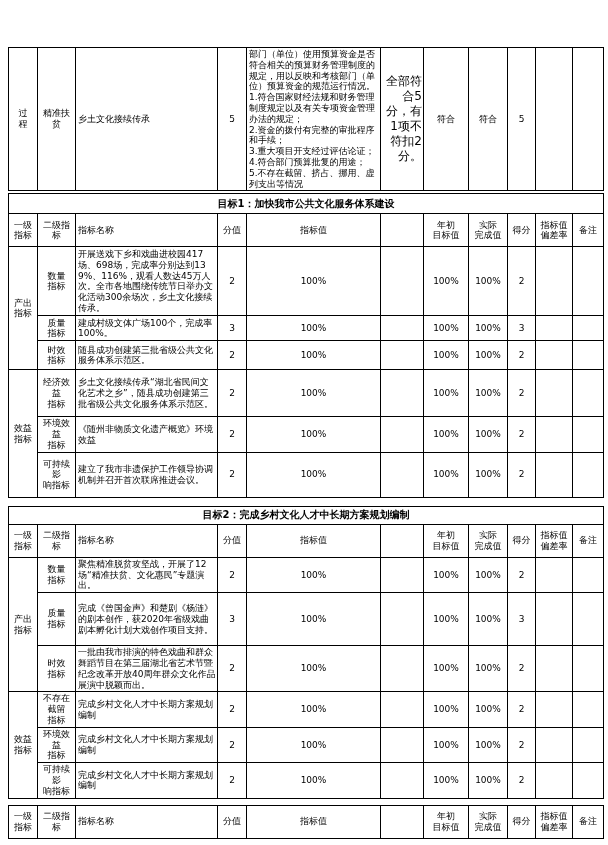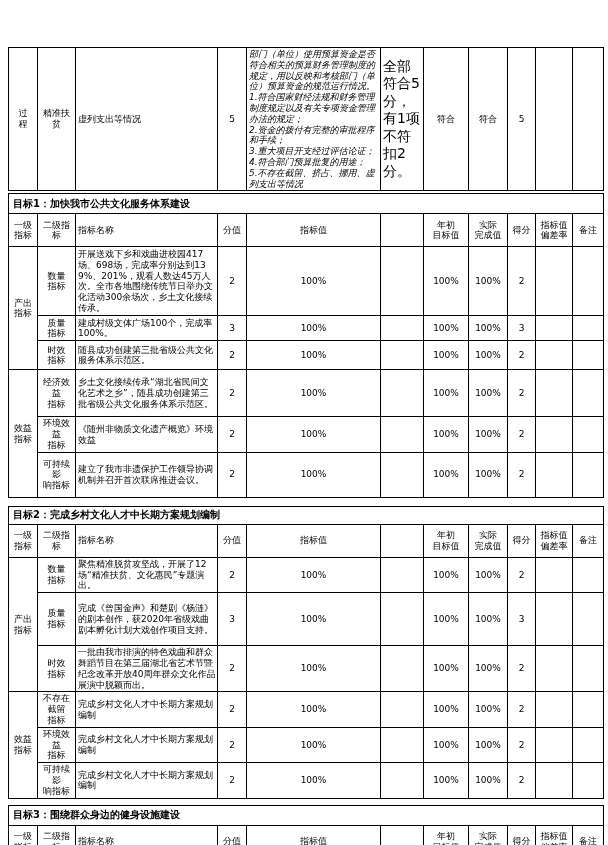--- a/index.html
+++ b/index.html
@@ -8,23 +8,23 @@
     color:#000000; font-family:"DejaVu Sans","Liberation Sans",sans-serif;
     overflow:hidden;
   }
   table { border-collapse:collapse; table-layout:fixed; margin-left:8px; }
   td {
     border:1px solid #000000; font-size:9px; line-height:1.2; padding:1px;
     text-align:center; vertical-align:middle; overflow:hidden; word-break:break-all;
   }
   .pre   { white-space:pre-line; }
   .left  { text-align:left; padding-left:2px; }
-  .top   { vertical-align:top;font-style:italic; }
-  .small { font-size:14px; line-height:1.25; }
-  .bar td{ font-weight:bold; text-align:left; font-size:10px; padding:2px 4px; white-space:nowrap; }
+  .top   { vertical-align:top; }
+  .small { font-size:12px; line-height:1.25;text-align:right; }
+  .bar td{ font-weight:bold; text-align:center; font-size:10px; padding:2px 4px; white-space:nowrap; }
   .t-first { margin-top:47px; }
   .mt2 { margin-top:2px; }
   .mt8 { margin-top:8px;padding-left:18px; }
   .mt6 { margin-top:6px; }
 </style>
 </head>
 <body>
 
 <div class="page">
 
@@ -40,21 +40,21 @@
         <col style="width:39px">
       <col style="width:28px">
         <col style="width:37px">
         <col style="width:31px">
     </colgroup>
     <tbody>
         <tr style="height:143px">
       <td class="pre">过
 程</td>
       <td>精准扶贫</td>
-      <td class="left">虚列支出等情况</td>
+      <td class="left">乡土文化接续传承</td>
       <td>5</td>
       <td class="pre left top">部门（单位）使用预算资金是否符合相关的预算财务管理制度的规定，用以反映和考核部门（单位）预算资金的规范运行情况。
 1.符合国家财经法规和财务管理制度规定以及有关专项资金管理办法的规定；
 2.资金的拨付有完整的审批程序和手续；
 3.重大项目开支经过评估论证；
 4.符合部门预算批复的用途；
 5.不存在截留、挤占、挪用、虚列支出等情况</td>
       <td class="left small">全部符合5分，有1项不符扣2分。</td>
       <td>符合</td>
       <td>符合</td>
@@ -98,21 +98,21 @@
       <td>得分</td>
       <td class="pre">指标值
 偏差率</td>
       <td>备注</td>
     </tr>
     <tr style="height:69px">
       <td class="pre" rowspan="3">产出
 指标</td>
       <td class="pre">数量
 指标</td>
-      <td class="left">开展送戏下乡和戏曲进校园417场、698场，完成率分别达到139%、201%，观看人数达45万人次。全市各地围绕传统节日举办文化活动300余场次，乡土文化接续传承。</td>
+      <td class="left">开展送戏下乡和戏曲进校园417场、698场，完成率分别达到139%、116%，观看人数达45万人次。全市各地围绕传统节日举办文化活动300余场次，乡土文化接续传承。</td>
       <td>2</td>
       <td>100%</td>
       <td></td>
       <td>100%</td>
       <td>100%</td>
       <td>2</td>
       <td></td>
       <td></td>
     </tr>
     <tr style="height:25px">
@@ -313,23 +313,20 @@
         <col style="width:29px">
       <col style="width:134px">
         <col style="width:43px">
         <col style="width:45px">
         <col style="width:39px">
       <col style="width:28px">
         <col style="width:37px">
         <col style="width:31px">
     </colgroup>
     <tbody>
-        <tr class="bar" style="height:20px">
-      <td colspan="11">目标3：围绕群众身边的健身设施建设</td>
-    </tr>
     <tr style="height:33px">
       <td class="pre">一级
 指标</td>
       <td>二级指标</td>
       <td class="left">指标名称</td>
       <td>分值</td>
       <td>指标值</td>
       <td></td>
       <td class="pre">年初
 目标值</td>

